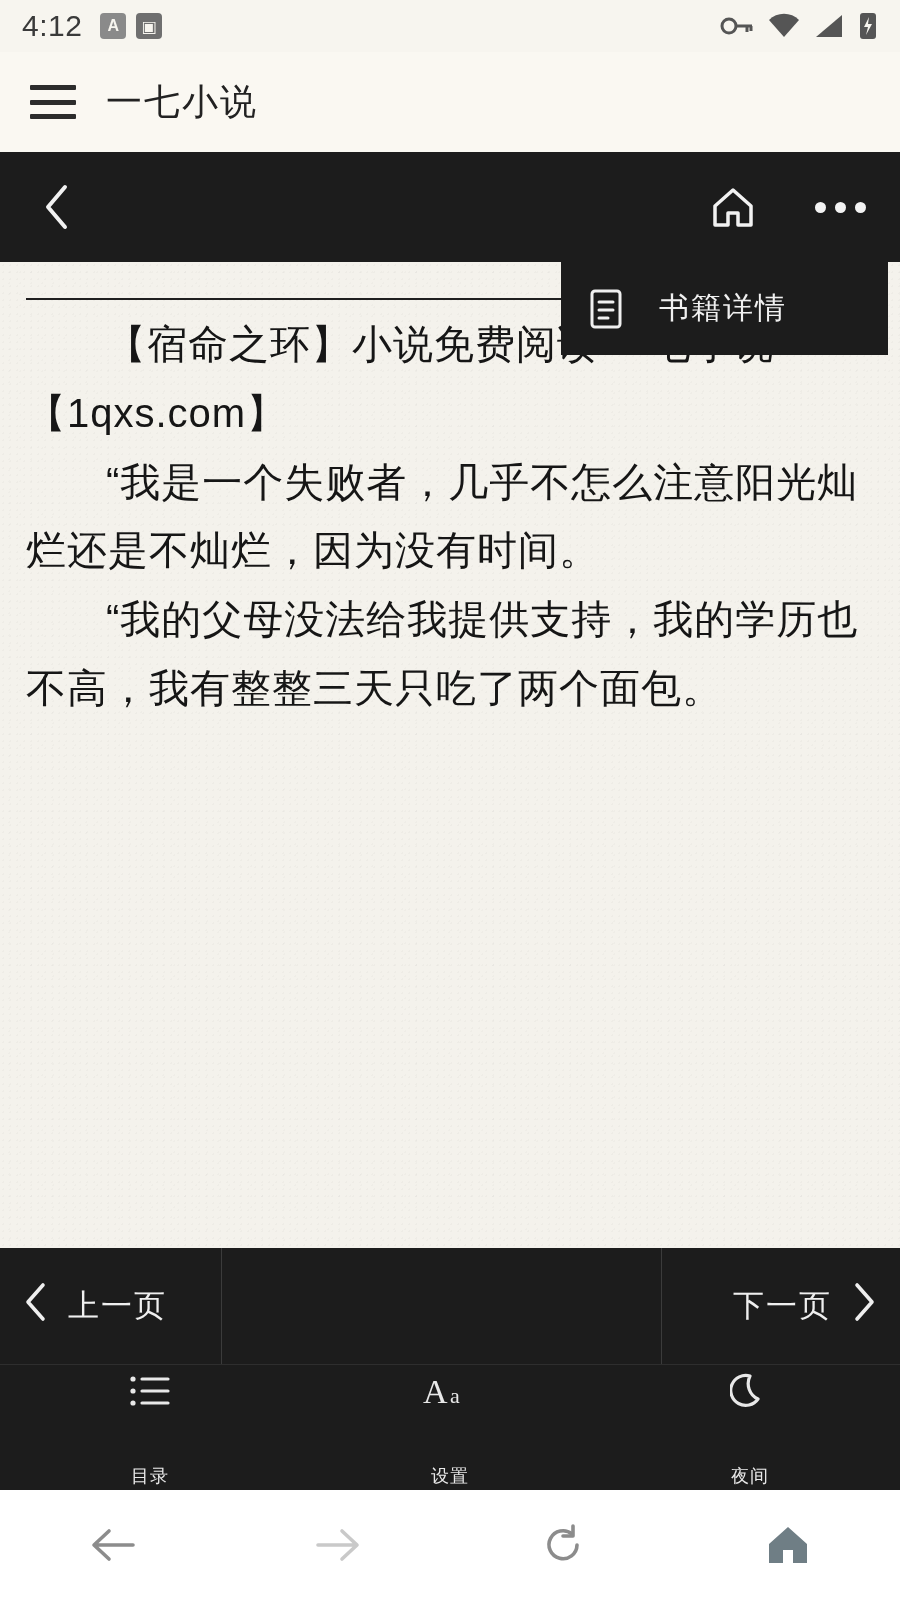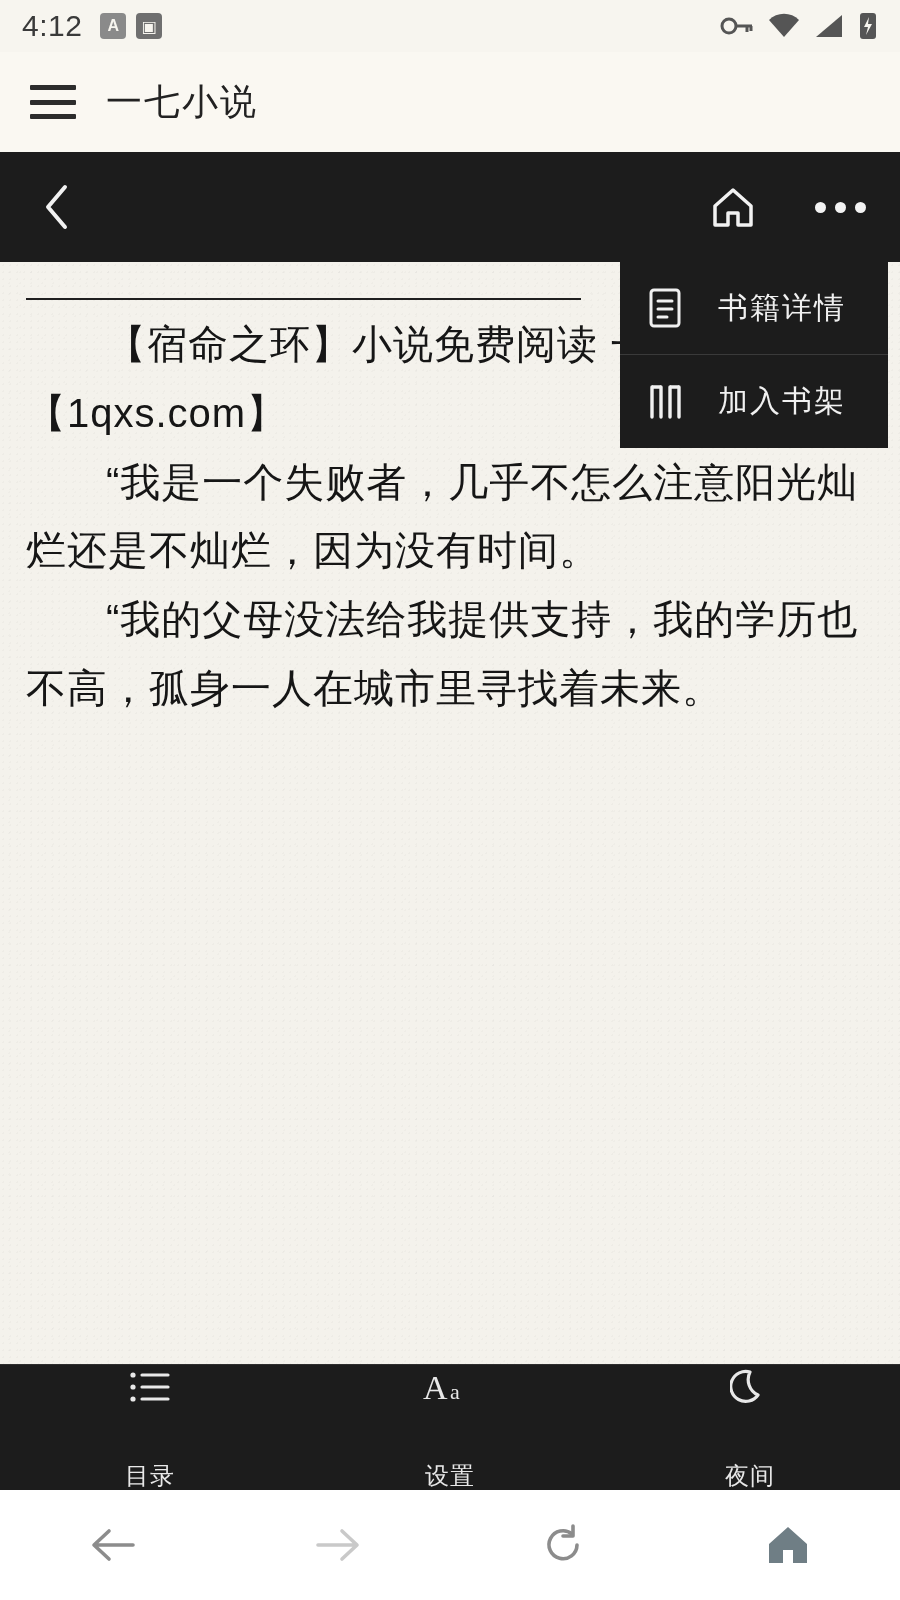--- a/index.html
+++ b/index.html
@@ -68,21 +68,21 @@
   .rt-spacer { flex: 1; }
   .rt-right { display: flex; align-items: center; gap: 58px; }
   .rt-icon { display: flex; align-items: center; justify-content: center; cursor: pointer; }
   .dots { display: flex; gap: 9px; align-items: center; }
   .dots i { width: 11px; height: 11px; background: #f2f2f2; border-radius: 50%; display: block; }
 
   
   .menu {
     position: absolute;
     top: 262px; right: 12px;
-    width: 268px;
+    width: 327px;
     background: #1c1c1c;
     z-index: 20;
     font-family: Liberation Mono, monospace;
   }
   .menu-caret {
     position: absolute; top: -18px; right: 36px;
     width: 0; height: 0;
     border-left: 19px solid transparent;
     border-right: 19px solid transparent;
     border-bottom: 19px solid #1c1c1c;
@@ -157,21 +157,21 @@
     display: flex; align-items: center;
     flex: 0 0 auto;
     color: #e8e8e8;
     border-top: 1px solid #2e2e2e;
   }
   .tool {
     flex: 1;
     display: flex; flex-direction: column; align-items: center; gap: 10px;
     cursor: pointer;
   }
-  .tool-label { font-size: 24px; letter-spacing: 1px; margin-top: 40px; }
+  .tool-label { font-size: 18px; letter-spacing: 1px; margin-top: 40px; }
   .tool-glyph { height: 46px; display: flex; align-items: center; justify-content: center; }
 
   
   .navbar {
     height: 110px;
     background: #ffffff;
     display: flex; align-items: center;
     flex: 0 0 auto;
   }
   .nav-btn { flex: 1; display: flex; align-items: center; justify-content: center; cursor: pointer; }
@@ -252,39 +252,49 @@
     <div class="menu-item">
       <span class="mi-icon">
         <svg width="34" height="40" viewBox="0 0 34 40">
             <rect x="3" y="2" width="28" height="36" rx="3" fill="none" stroke="#f0f0f0" stroke-width="3"></rect>
             <path d="M10 13 H24 M10 21 H24 M10 29 H19" stroke="#f0f0f0" stroke-width="3" stroke-linecap="round"></path>
           </svg>
       </span>
       <span class="mi-label">书籍详情</span>
     </div>
 
-    <div class="menu-item">
-      <span class="mi-icon">
-        <svg width="40" height="38" viewBox="0 0 40 38">
-            <path d="M4 4 V34 M13 4 V34 M22 4 V34 M31 4 V34" stroke="#f0f0f0" stroke-width="3.4" stroke-linecap="round"></path>
-            <path d="M4 4 H13 M22 4 H31" stroke="#f0f0f0" stroke-width="3.4"></path>
-          </svg>
-      </span>
-      <span class="mi-label">加入书架</span>
-    </div>
 
   </div>
 
   <div class="content">
     <div class="rule"></div>
     <div class="para para-first">【宿命之环】小说免费阅读 一七小说【1qxs.com】</div>
     <div class="para">“我是一个失败者，几乎不怎么注意阳光灿烂还是不灿烂，因为没有时间。</div>
-    <div class="para">“我的父母没法给我提供支持，我的学历也不高，孤身一人在城市里寻找着未来。</div>
-  </div>
-
+    <div class="para">“我的父母没法给我提供支持，我的学历也不高，我有整整三天只吃了两个面包。</div>
+  </div>
+
+  <div class="pagenav">
+    <div class="pn-prev">
+      <span>
+        <svg width="24" height="40" viewBox="0 0 24 40">
+            <path d="M19 3 L4 20 L19 37" fill="none" stroke="#efefef" stroke-width="3.6" stroke-linecap="round" stroke-linejoin="round"></path>
+          </svg>
+      </span>
+      <span>上一页</span>
+    </div>
+    <div class="pn-mid"></div>
+    <div class="pn-next">
+      <span>下一页</span>
+      <span>
+        <svg width="24" height="40" viewBox="0 0 24 40">
+            <path d="M5 3 L20 20 L5 37" fill="none" stroke="#efefef" stroke-width="3.6" stroke-linecap="round" stroke-linejoin="round"></path>
+          </svg>
+      </span>
+    </div>
+  </div>
 
   <div class="tools">
     <div class="tool">
       <span class="tool-glyph">
         <svg width="44" height="34" viewBox="0 0 44 34">
             <circle cx="5" cy="5" r="2.6" fill="#e8e8e8"></circle>
             <circle cx="5" cy="17" r="2.6" fill="#e8e8e8"></circle>
             <circle cx="5" cy="29" r="2.6" fill="#e8e8e8"></circle>
             <path d="M14 5 H40 M14 17 H40 M14 29 H40" stroke="#e8e8e8" stroke-width="3.2" stroke-linecap="round"></path>
           </svg>

